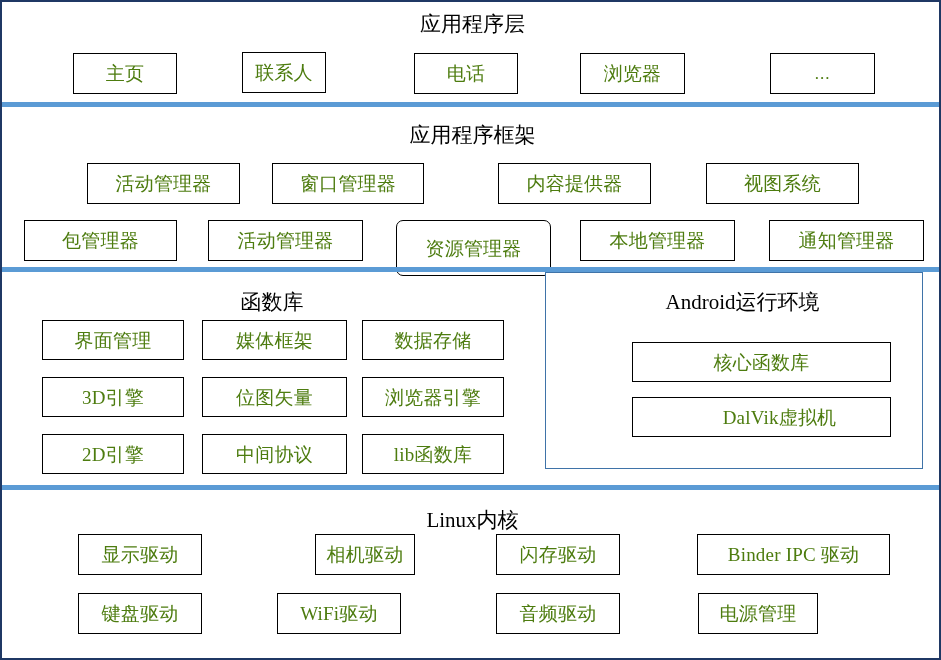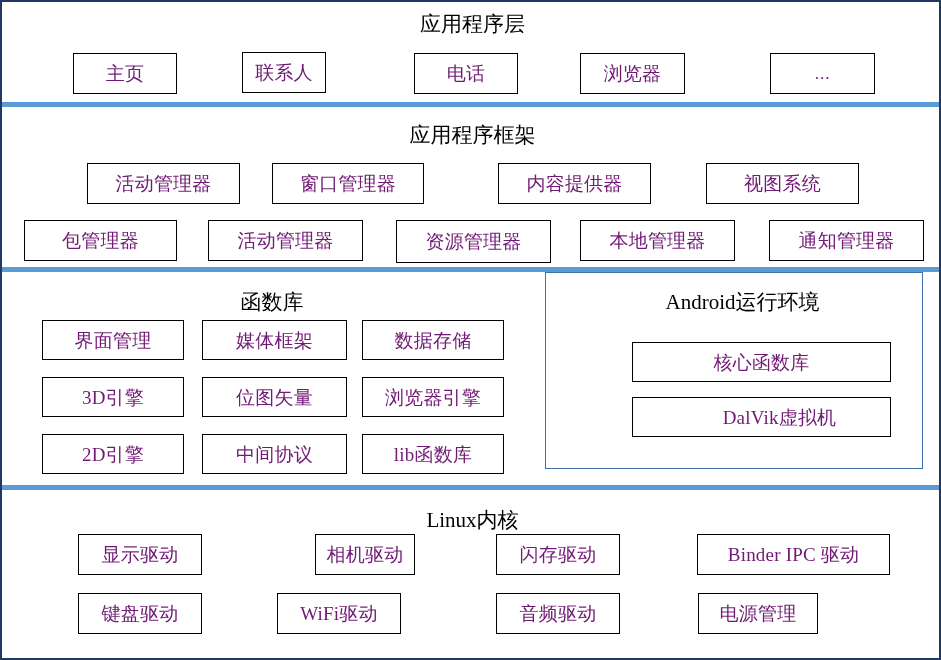--- a/index.html
+++ b/index.html
@@ -51,21 +51,21 @@
   }
   .node {
     position: absolute;
     box-sizing: border-box;
     border: 1.6px solid #000000;
     background: #ffffff;
     display: flex;
     align-items: center;
     justify-content: center;
     font-size: 19px;
-    color: #701a75;
+    color: #4d7c0f;
     line-height: 1;
     white-space: nowrap;
     letter-spacing: 0.2px;
   }
   .runtime-panel {
     position: absolute;
     box-sizing: border-box;
     border: 1.6px solid #3f73a8;
     background: #ffffff;
   }
@@ -94,21 +94,21 @@
   <div class="layer" style="top:105px;height:160px;">
     <div class="layer-title" style="top:14px;">应用程序框架</div>
 
     <div class="node" style="left:85px;top:56px;width:153px;height:41px;">活动管理器</div>
     <div class="node" style="left:270px;top:56px;width:152px;height:41px;">窗口管理器</div>
     <div class="node" style="left:496px;top:56px;width:153px;height:41px;">内容提供器</div>
     <div class="node" style="left:704px;top:56px;width:153px;height:41px;">视图系统</div>
 
     <div class="node" style="left:22px;top:113px;width:153px;height:41px;">包管理器</div>
     <div class="node" style="left:206px;top:113px;width:155px;height:41px;">活动管理器</div>
-    <div class="node" style="left:394px;top:113px;width:155px;height:43px;">资源管理器</div>
+    <div class="node" style="left:394px;top:113px;width:155px;height:56px;border-radius:7px;">资源管理器</div>
     <div class="node" style="left:578px;top:113px;width:155px;height:41px;">本地管理器</div>
     <div class="node" style="left:767px;top:113px;width:155px;height:41px;">通知管理器</div>
   </div>
 
   <div class="layer-divider" style="top:265px;"></div>
 
   <div class="layer" style="top:270px;height:213px;">
     <div class="layer-title left-col" style="top:16px;">函数库</div>
 
     <div class="node" style="left:40px;top:48px;width:142px;height:40px;">界面管理</div>

